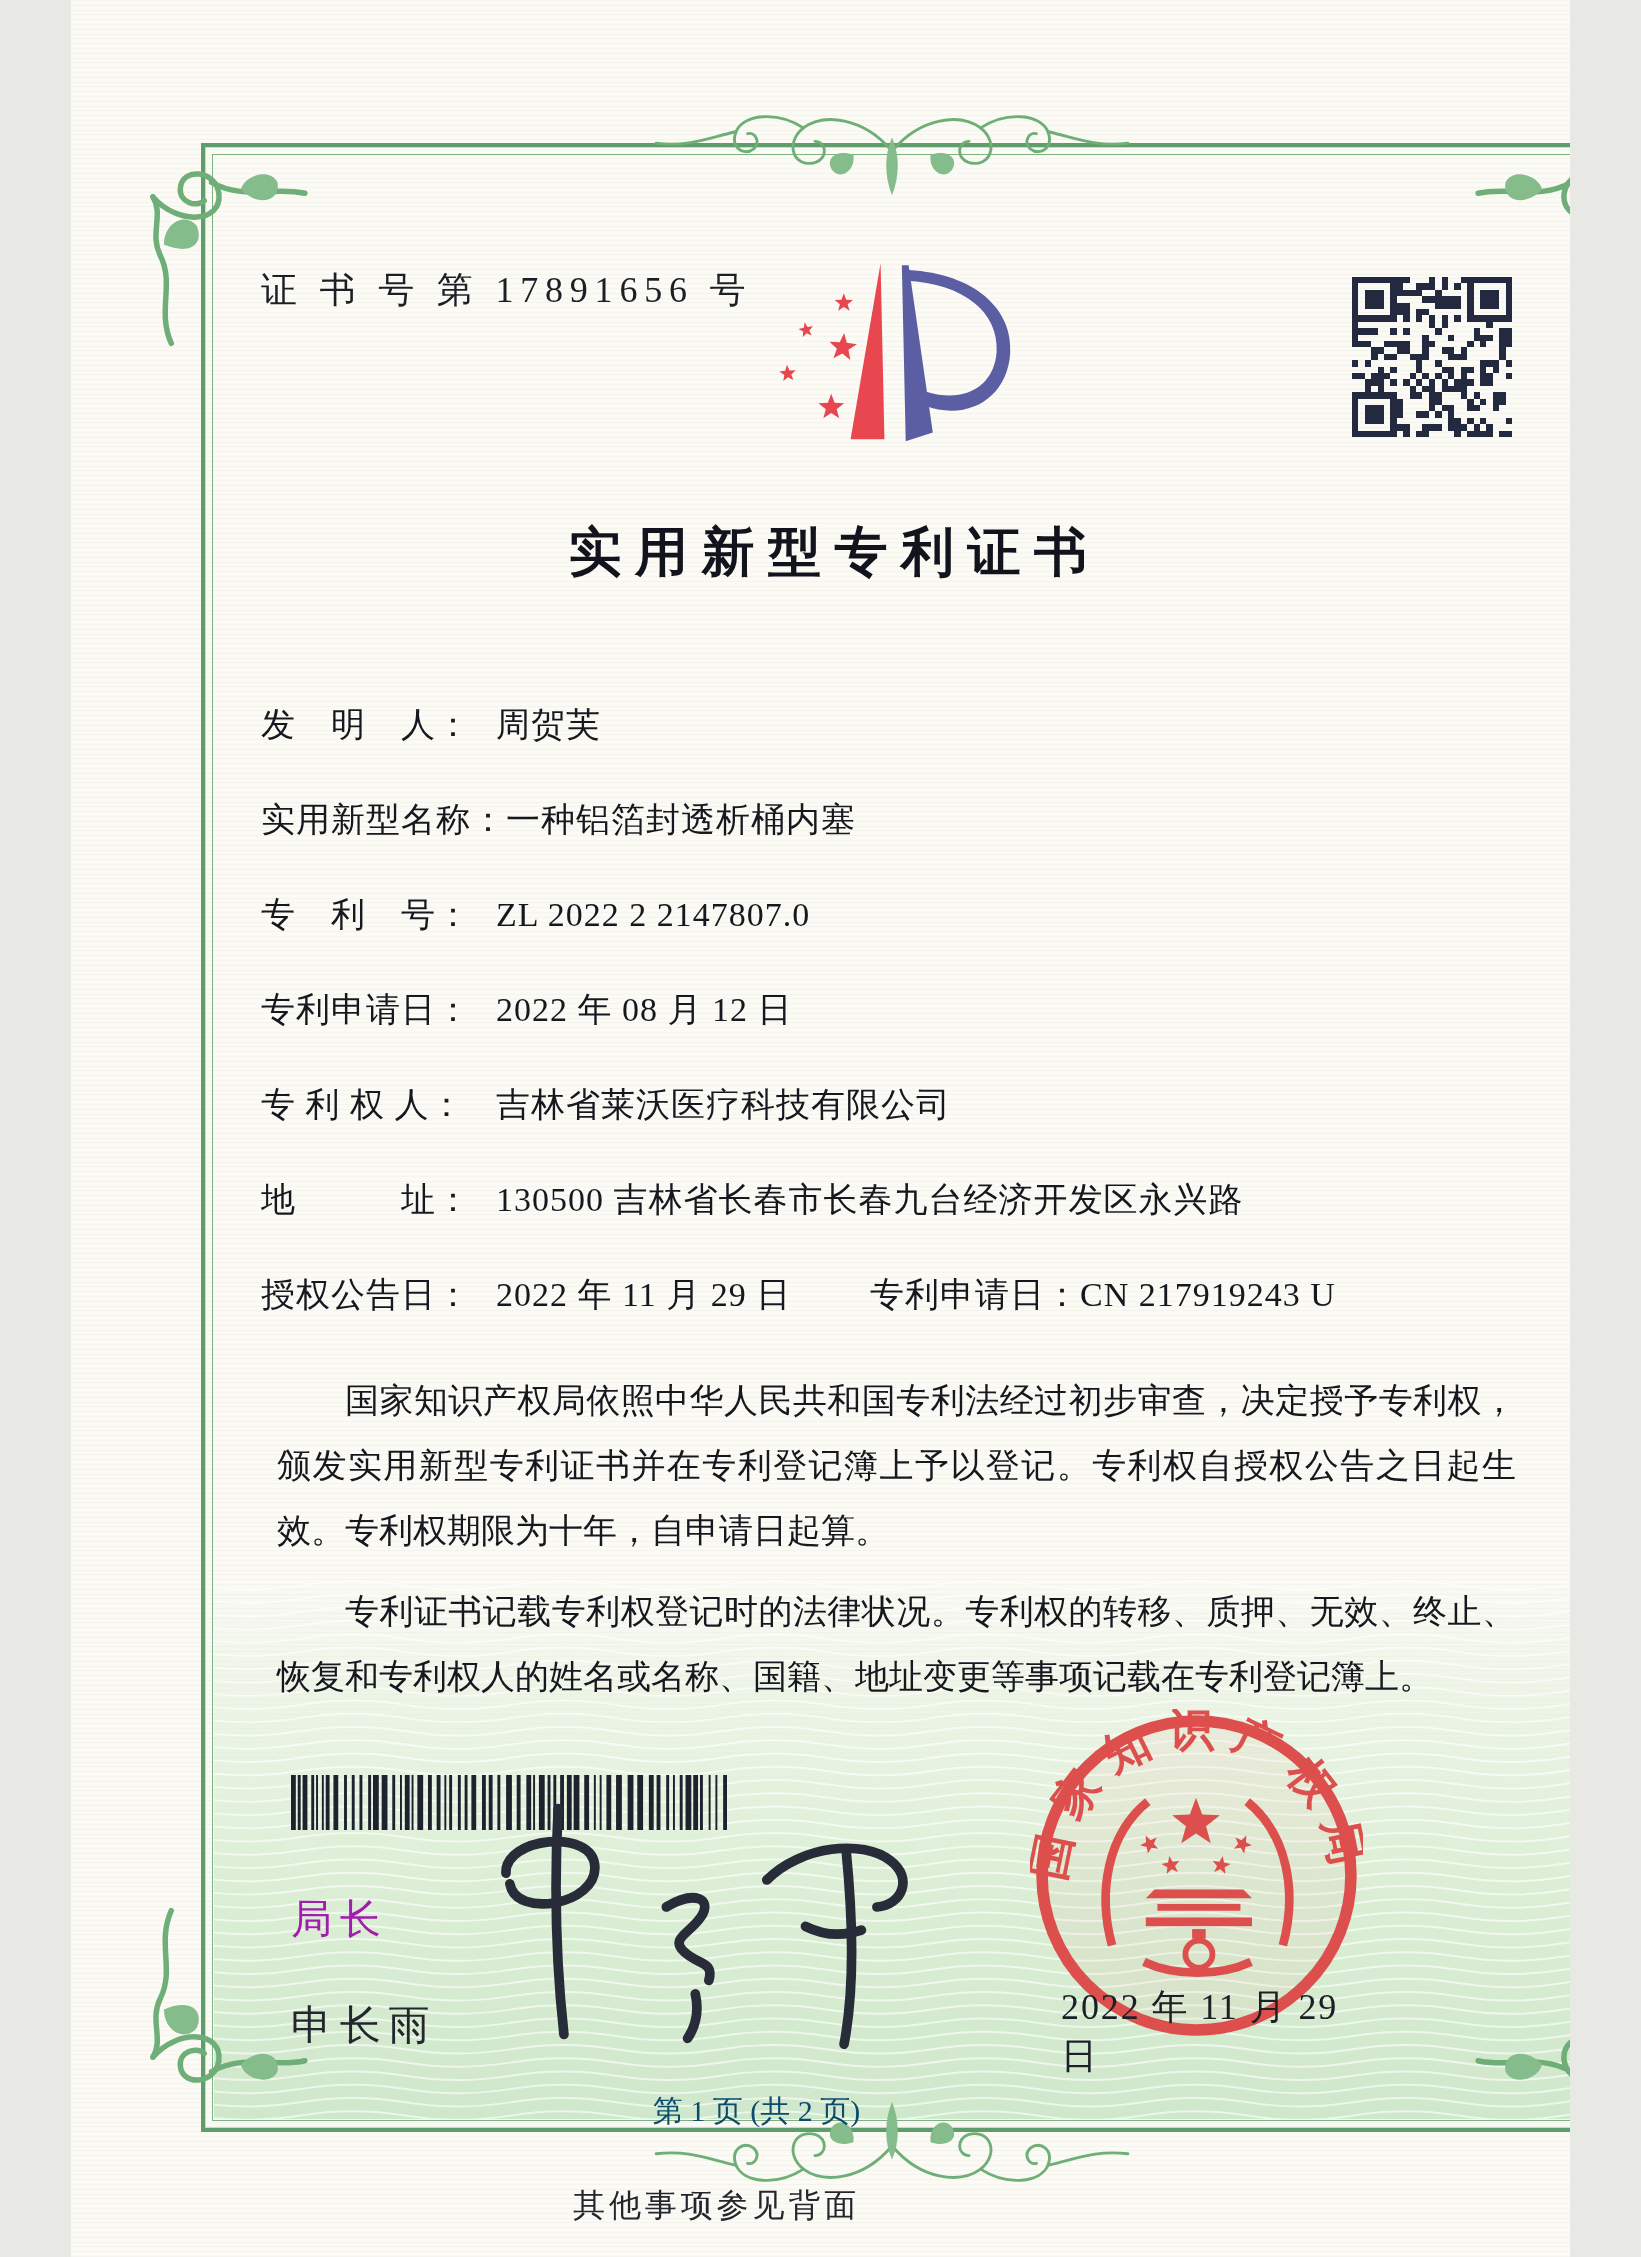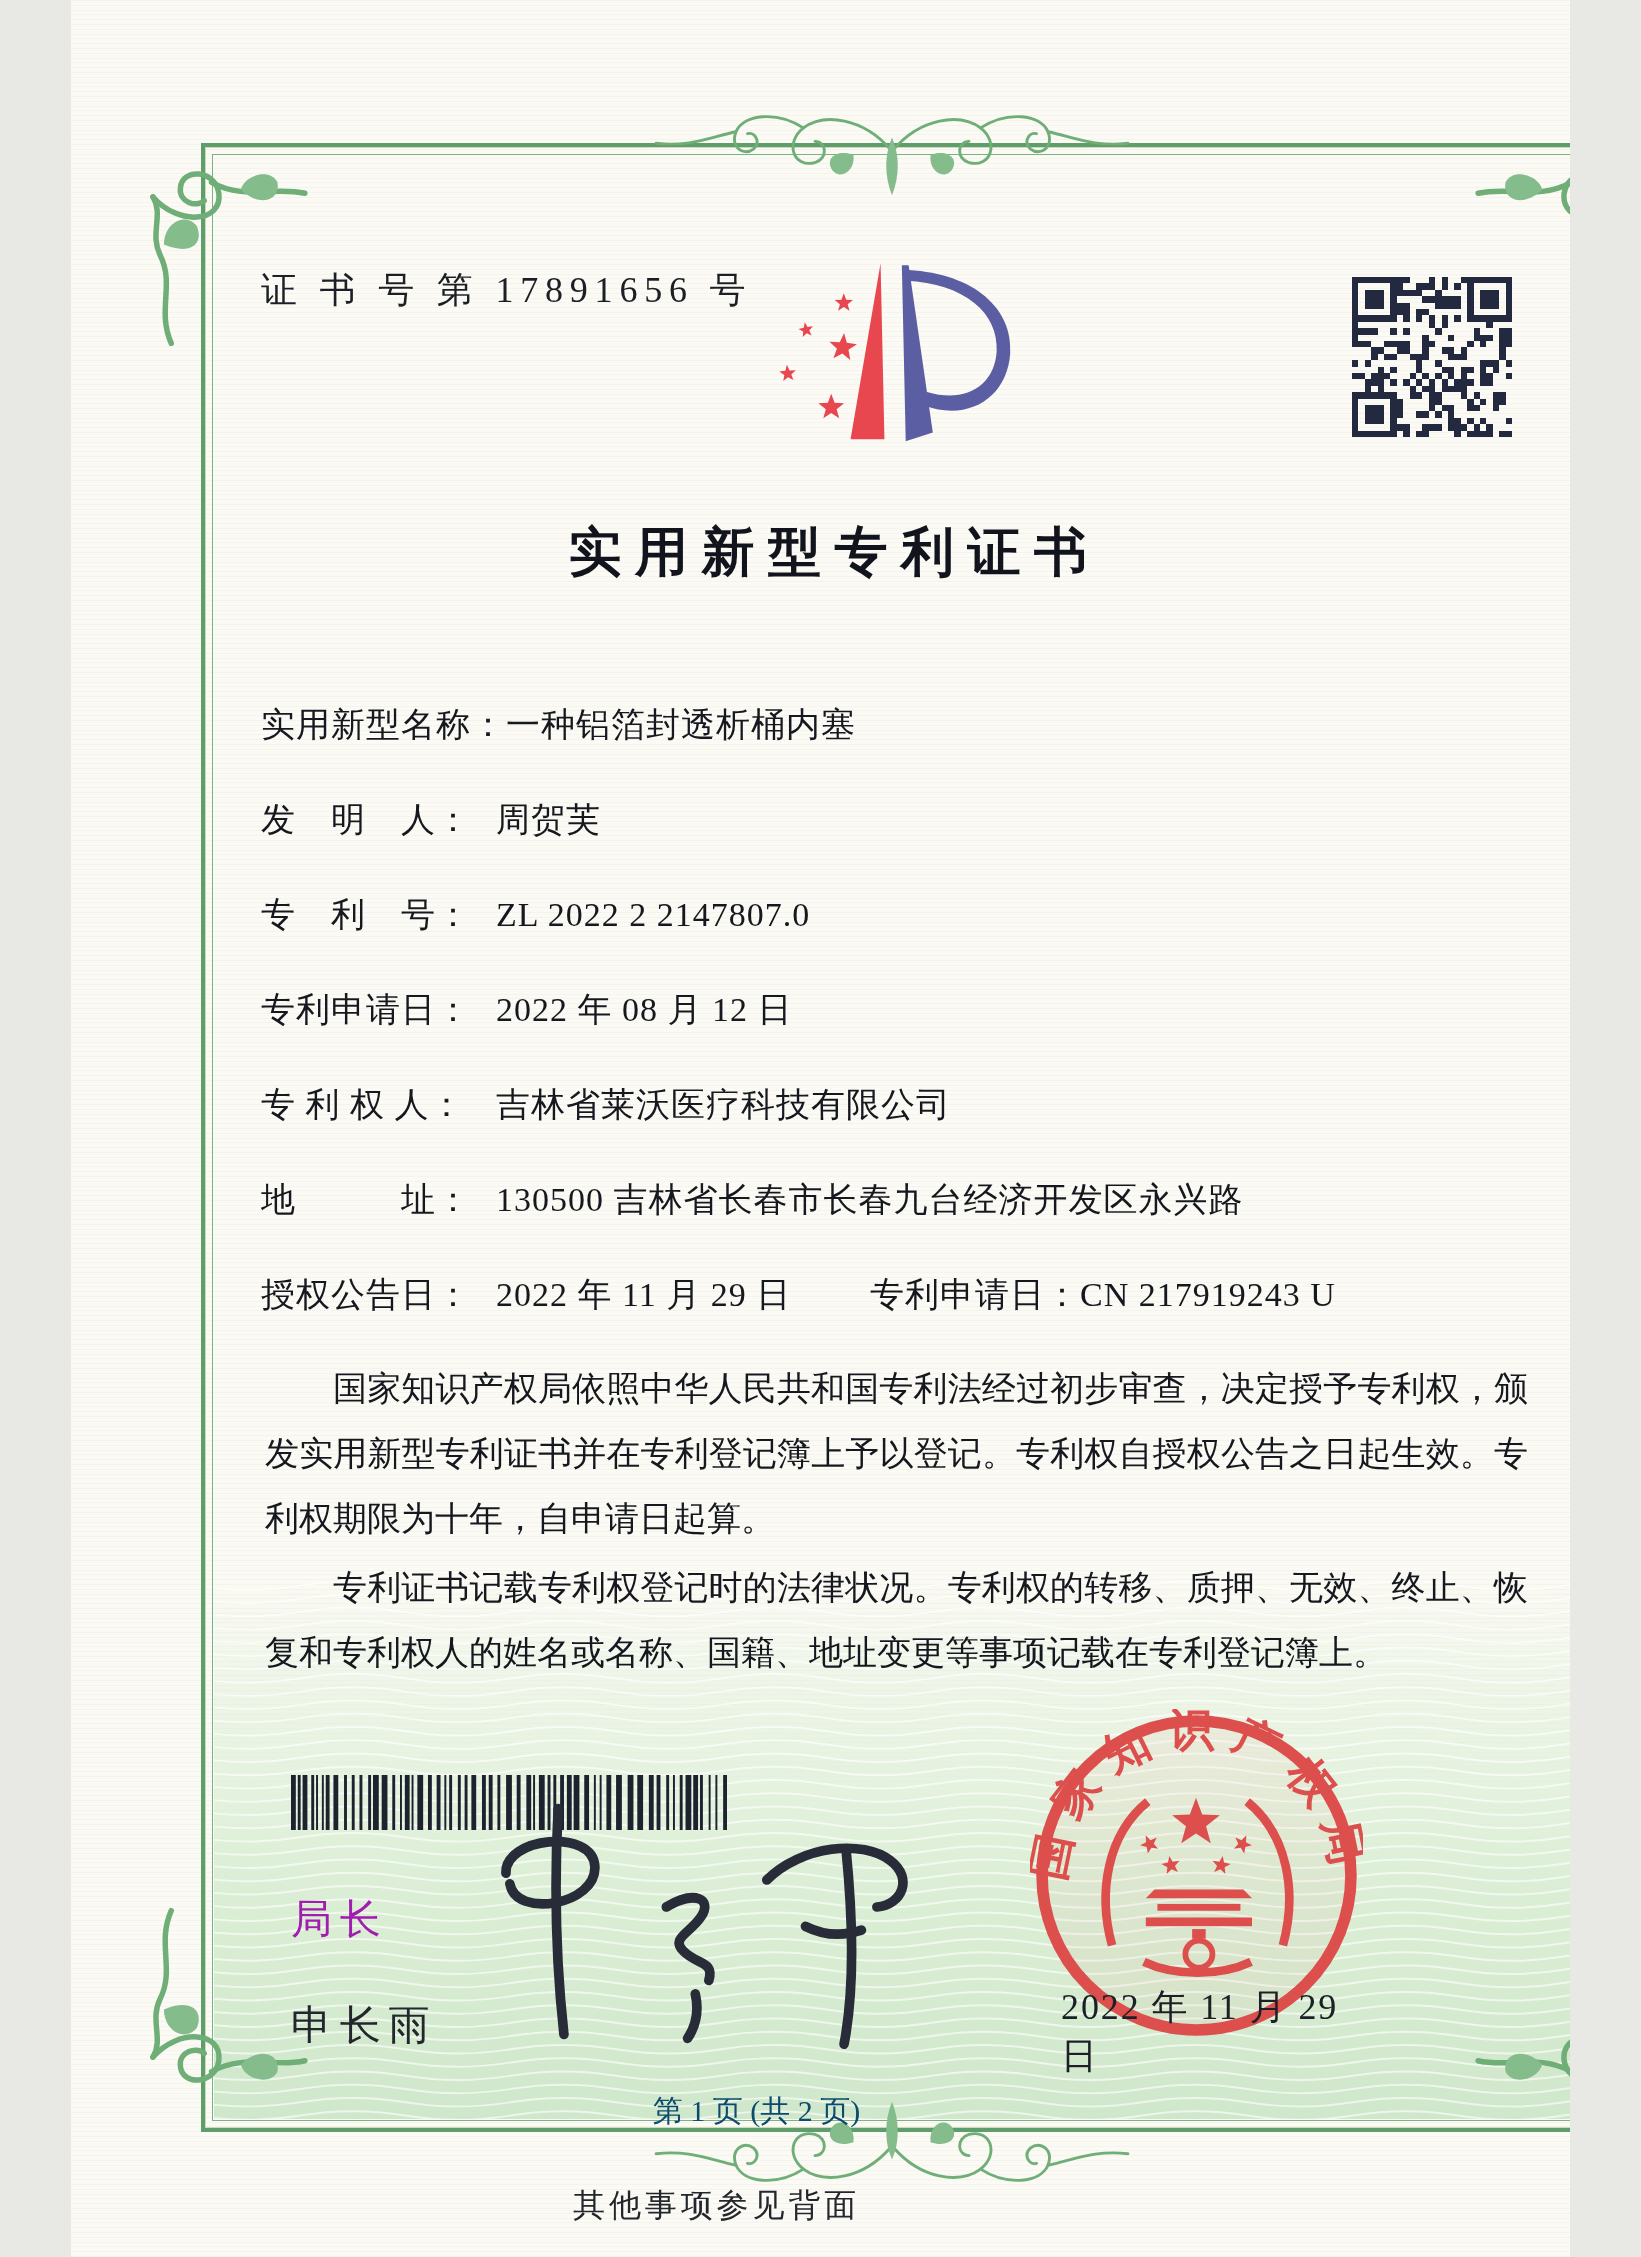--- a/index.html
+++ b/index.html
@@ -38,21 +38,21 @@
 
   
   .fields{left:190px;top:702px;width:1274px;font-size:34px;color:#15181e;}
   .frow{position:relative;height:95px;letter-spacing:1px;}
   .flabel{display:inline-block;min-width:235px;}
   .fright{position:absolute;left:609px;top:0;}
 
   
   .body-text{left:190px;top:1352px;width:1271px;font-size:34px;line-height:65px;
          text-align:justify;color:#15181e;}
-  .body-text p{margin:4px;text-indent:2em;}
+  .body-text p{margin:16px;text-indent:2em;}
 
   
   .barcode{left:220px;top:1775px;width:436px;height:55px;}
   .director-title{left:220px;top:1892px;font-size:41px;letter-spacing:7.7px;color:#a21caf;}
   .director-name{left:220px;top:1965px;font-size:41px;letter-spacing:7.7px;color:#23262c;margin-top:33px;}
   .signature{left:406px;top:1791px;width:454px;height:261px;}
   .signature path{fill:none;stroke:#272c38;stroke-width:10;stroke-linecap:round;stroke-linejoin:round;}
   .seal{left:959px;top:1709px;width:333px;height:333px;}
   .seal-date{left:990px;top:1983px;width:319px;font-size:36px;letter-spacing:1.9px;color:#1c2026;}
   .footer-page{left:536px;top:2091px;width:299px;text-align:center;font-size:30px;color:#0c4a6e;}
@@ -473,24 +473,24 @@
       <rect x="20" y="24" width="1" height="1"></rect>
       <rect x="21" y="24" width="1" height="1"></rect>
       <rect x="23" y="24" width="1" height="1"></rect>
       <rect x="24" y="24" width="1" height="1"></rect>
     </svg>
 
   <div class="abs title">实用新型专利证书</div>
 
   <div class="abs fields">
     <div class="frow">
+      <span class="flabel">发　明　人：</span><span>周贺芙</span>
+    </div>
+    <div class="frow">
       <span class="flabel">实用新型名称：</span><span>一种铝箔封透析桶内塞</span>
-    </div>
-    <div class="frow">
-      <span class="flabel">发　明　人：</span><span>周贺芙</span>
     </div>
     <div class="frow">
       <span class="flabel">专　利　号：</span><span>ZL 2022 2 2147807.0</span>
     </div>
     <div class="frow">
       <span class="flabel">专利申请日：</span><span>2022 年 08 月 12 日</span>
     </div>
     <div class="frow">
       <span class="flabel">专 利 权 人：</span><span>吉林省莱沃医疗科技有限公司</span>
     </div>

